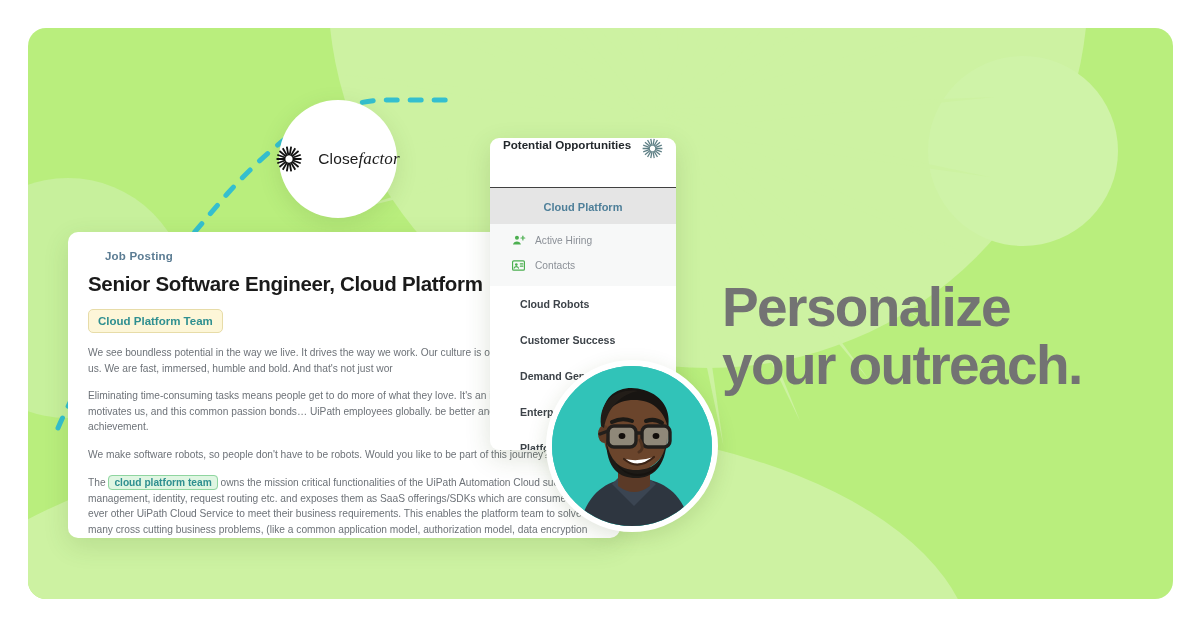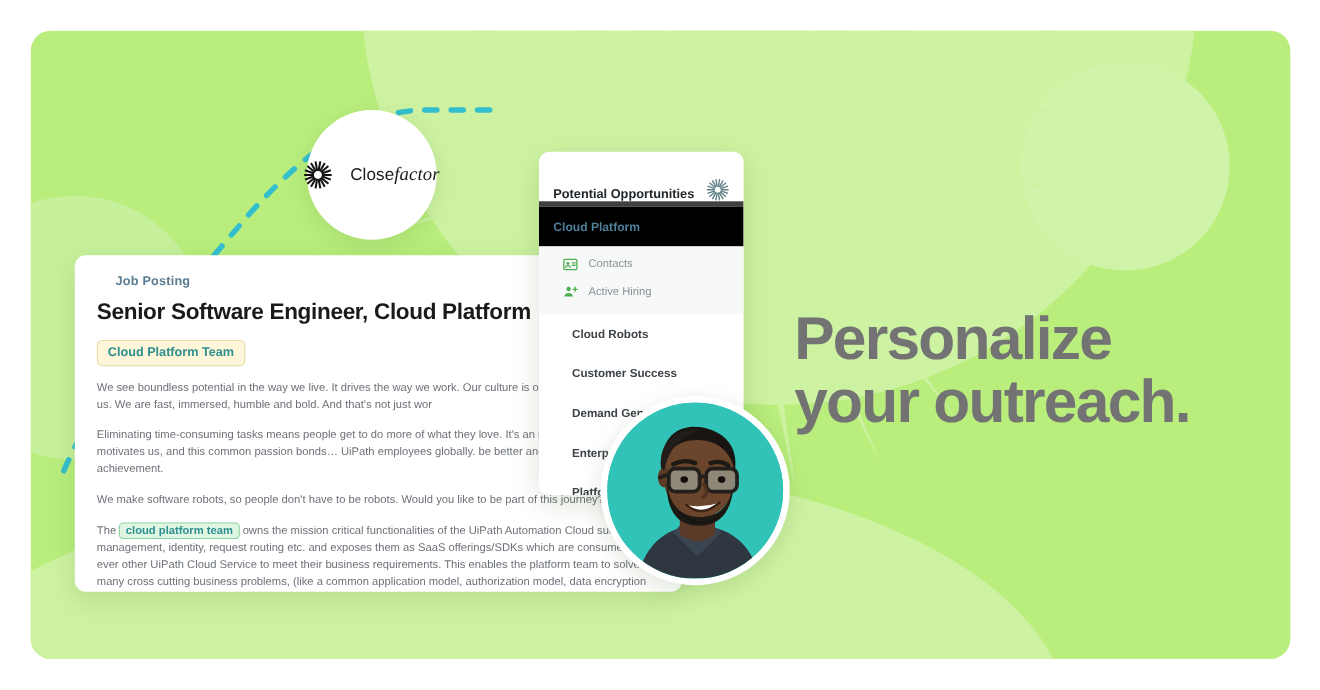--- a/index.html
+++ b/index.html
@@ -97,27 +97,27 @@
 
   
   #opps-panel {
     position: absolute; left: 462px; top: 110px;
     width: 186px; height: 312px;
     background: #ffffff; border-radius: 9px;
     box-shadow: 0 8px 26px rgba(60,90,30,0.16);
     overflow: hidden;
   }
   #opps-header {
-    height: 50px; display: flex; align-items: flex-end; justify-content: space-between;
-    padding: 0 13px; border-bottom: 5px solid #404040;
+    height: 50px; display: flex; align-items: flex-start; justify-content: space-between;
+    padding: 0 13px; border-bottom: 1px solid #404040;
   }
   #opps-title { font-size: 11.6px; font-weight: bold; color: #22272b; }
   #opps-mark { width: 21px; height: 21px; flex: none; }
 
-  .opp-group-active { background: #000000; padding: 9px 13px; }
+  .opp-group-active { background: #e5e5e5; padding: 9px 13px; text-align: center; }
   .opp-active-label { font-size: 11px; font-weight: bold; color: #4e7f99; }
   #opp-sub-list { background: #f7f8f8; padding: 4px 0 8px 0; }
   .opp-sub {
     display: flex; align-items: center; gap: 9px;
     padding: 5px 13px 5px 21px;
   }
   .opp-sub-ico { width: 15px; height: 15px; flex: none; }
   .opp-sub-label { font-size: 10.2px; color: #8b9097; }
 
   .opp-row { padding: 12px 30px; font-size: 10.6px; color: #3d4349; font-weight: bold; }
@@ -247,37 +247,37 @@
       </svg>
     </div>
 
     <div class="opp-group-active">
       <span class="opp-active-label">Cloud Platform</span>
     </div>
 
     <div id="opp-sub-list">
       <div class="opp-sub">
         <svg class="opp-sub-ico" viewBox="0 0 24 24" fill="none" stroke="#4caf50" stroke-width="1.9">
+          <circle cx="9.5" cy="7.5" r="3.2" fill="#4caf50" stroke="none"></circle>
+          <path d="M3.2 18.5c.6-3.3 3.2-5 6.3-5s5.7 1.7 6.3 5z" fill="#4caf50" stroke="none"></path>
+          <line x1="19" y1="5" x2="19" y2="11" stroke-linecap="round"></line>
+          <line x1="16" y1="8" x2="22" y2="8" stroke-linecap="round"></line>
+        </svg>
+        <span class="opp-sub-label">Active Hiring</span>
+      </div>
+      <div class="opp-sub">
+        <svg class="opp-sub-ico" viewBox="0 0 24 24" fill="none" stroke="#4caf50" stroke-width="1.9">
           <rect x="2.5" y="4.5" width="19" height="15" rx="2"></rect>
           <circle cx="8.5" cy="10.5" r="2.1" fill="#4caf50" stroke="none"></circle>
           <path d="M5 16.2c.6-1.7 2-2.5 3.5-2.5s2.9.8 3.5 2.5" stroke-linecap="round"></path>
           <line x1="15" y1="9.5" x2="19" y2="9.5" stroke-linecap="round"></line>
           <line x1="15" y1="13" x2="19" y2="13" stroke-linecap="round"></line>
         </svg>
         <span class="opp-sub-label">Contacts</span>
       </div>
-      <div class="opp-sub">
-        <svg class="opp-sub-ico" viewBox="0 0 24 24" fill="none" stroke="#4caf50" stroke-width="1.9">
-          <circle cx="9.5" cy="7.5" r="3.2" fill="#4caf50" stroke="none"></circle>
-          <path d="M3.2 18.5c.6-3.3 3.2-5 6.3-5s5.7 1.7 6.3 5z" fill="#4caf50" stroke="none"></path>
-          <line x1="19" y1="5" x2="19" y2="11" stroke-linecap="round"></line>
-          <line x1="16" y1="8" x2="22" y2="8" stroke-linecap="round"></line>
-        </svg>
-        <span class="opp-sub-label">Active Hiring</span>
-      </div>
     </div>
 
     <div class="opp-row">Cloud Robots</div>
     <div class="opp-row">Customer Success</div>
     <div class="opp-row">Demand Generation</div>
     <div class="opp-row">Enterprise Management</div>
     <div class="opp-row">Platform Team</div>
   </div>
 
   <div id="avatar">

